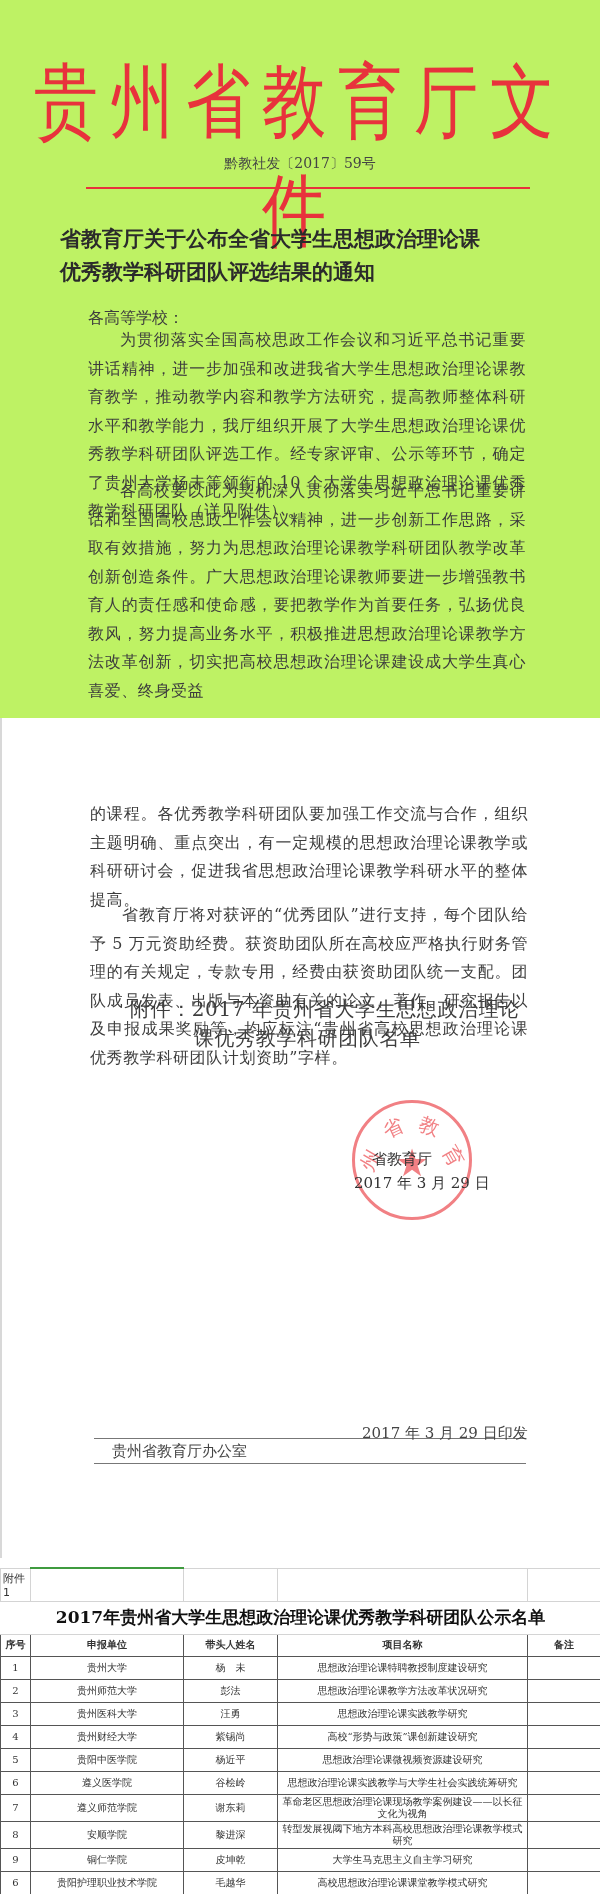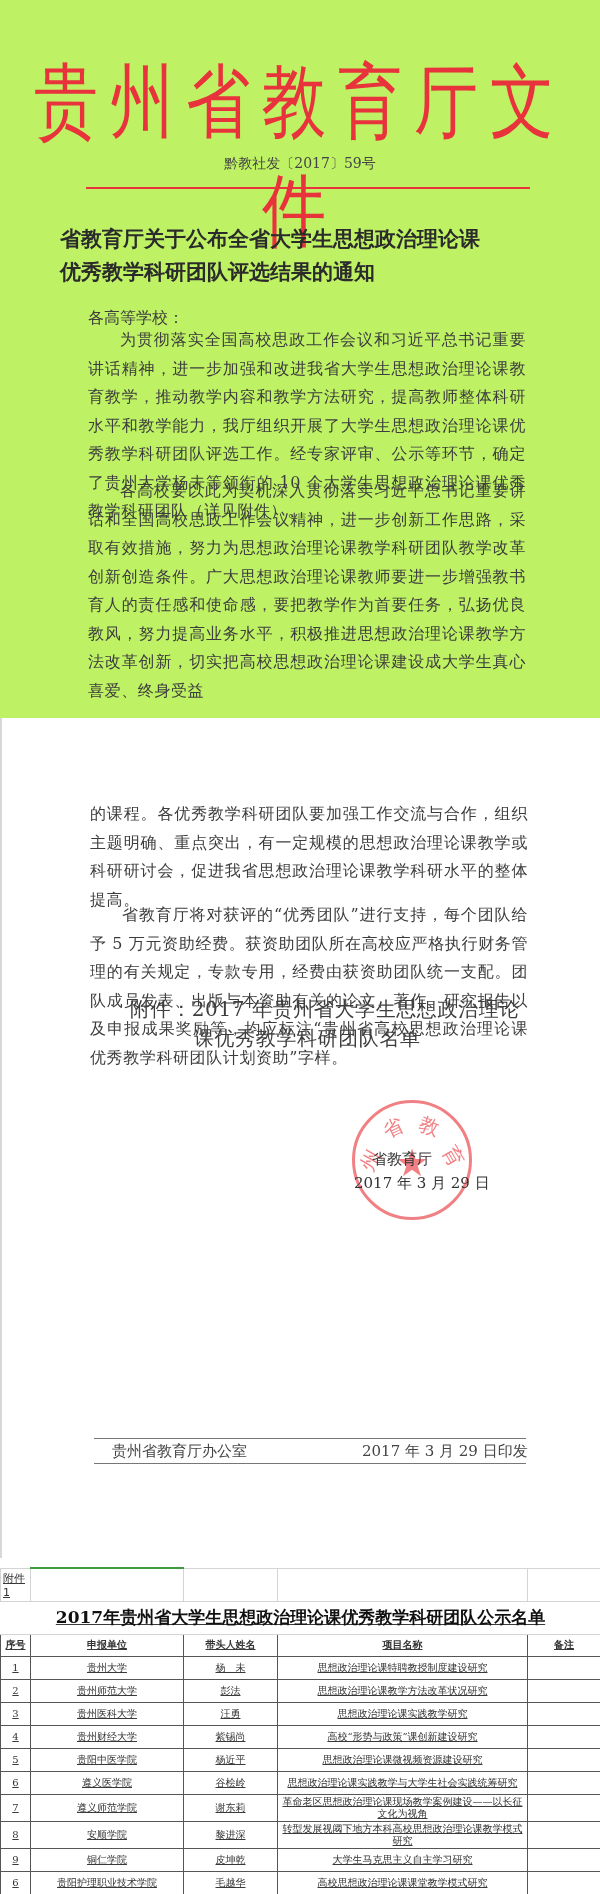--- a/index.html
+++ b/index.html
@@ -30,25 +30,25 @@
   .p4 { top: 183px; }
   .attach { position: absolute; left: 128px; top: 277px; width: 400px; font-size: 20px; line-height: 28.5px; color: #3d3d3d; padding-left: 3.2em; text-indent: -3.2em; letter-spacing: 0.6px; }
   .seal { position: absolute; left: 350px; top: 382px; width: 120px; height: 120px; border: 3px solid #ef6b6f; border-radius: 50%; opacity: 0.85; }
   .seal-text { position: absolute; color: #ef6b6f; font-family: "DejaVu Sans", sans-serif; font-size: 20px; }
   .seal-star { position: absolute; left: 40px; top: 38px; font-size: 38px; color: #ef6b6f; }
   .sign-org { position: absolute; left: 370px; top: 432px; font-size: 15px; color: #333; }
   .sign-date { position: absolute; left: 352px; top: 456px; font-size: 15px; color: #333; }
   .foot-rule-top { position: absolute; left: 92px; top: 720px; width: 432px; height: 1px; background: #777; }
   .foot-rule-bot { position: absolute; left: 92px; top: 745px; width: 432px; height: 1px; background: #777; }
   .foot-office { position: absolute; left: 110px; top: 724px; font-size: 15px; color: #444; }
-  .foot-date { position: absolute; left: 360px; top: 724px; font-size: 15px; color: #444; }
+  .foot-date { position: absolute; left: 360px; top: 706px; font-size: 15px; color: #444; }
 
   
   .sheet3 { position: absolute; left: 0; top: 1567px; width: 600px; height: 327px; background: #fff;
-    font-family: "DejaVu Sans", "Liberation Sans", sans-serif; text-decoration: underline; }
+    font-family: "DejaVu Sans", "Liberation Sans", sans-serif; }
   .grid { border-collapse: collapse; width: 600px; table-layout: fixed; }
   .grid td { border: 1px solid #d4d4d4; font-size: 10px; color: #333; text-align: center; vertical-align: middle; padding: 0 2px; }
   .grid .r-attach td { height: 33px; }
   .grid .r-attach td.label { text-align: left; font-size: 11px; }
   .grid .r-attach td.sel { border-top: 2px solid #3f9b3f; }
   .grid .r-title td { height: 33px; font-family: "DejaVu Serif", serif; font-weight: bold; font-size: 17px; color: #111; border-left-color: transparent; border-right-color: transparent; }
   .grid .r-head td { height: 22px; font-weight: bold; font-size: 10px; border: 1px solid #555; }
   .grid .r-data td { height: 23px; border: 1px solid #555; font-family: "DejaVu Serif", serif; font-size: 10px; }
   .grid .r-data.tall td { height: 27px; line-height: 12px; }
 </style>

